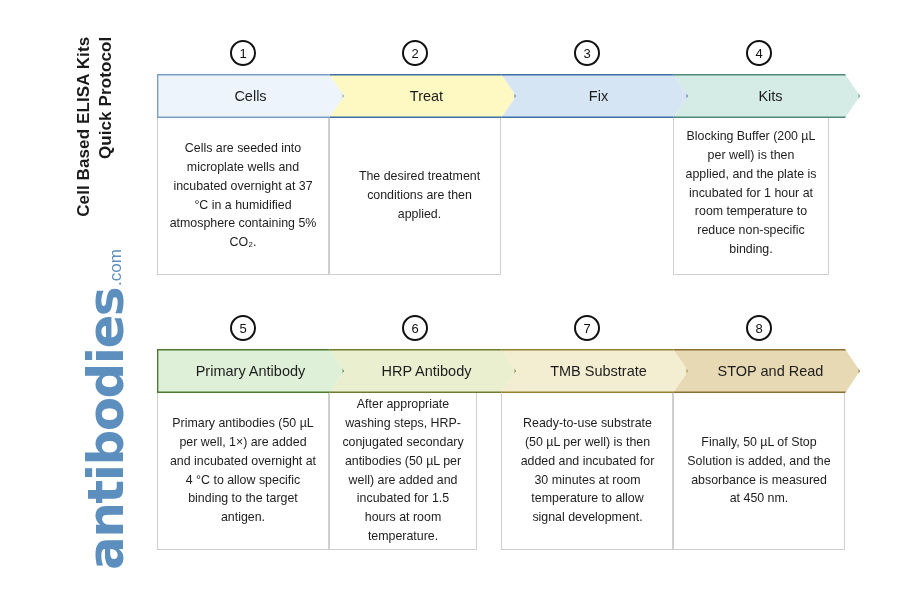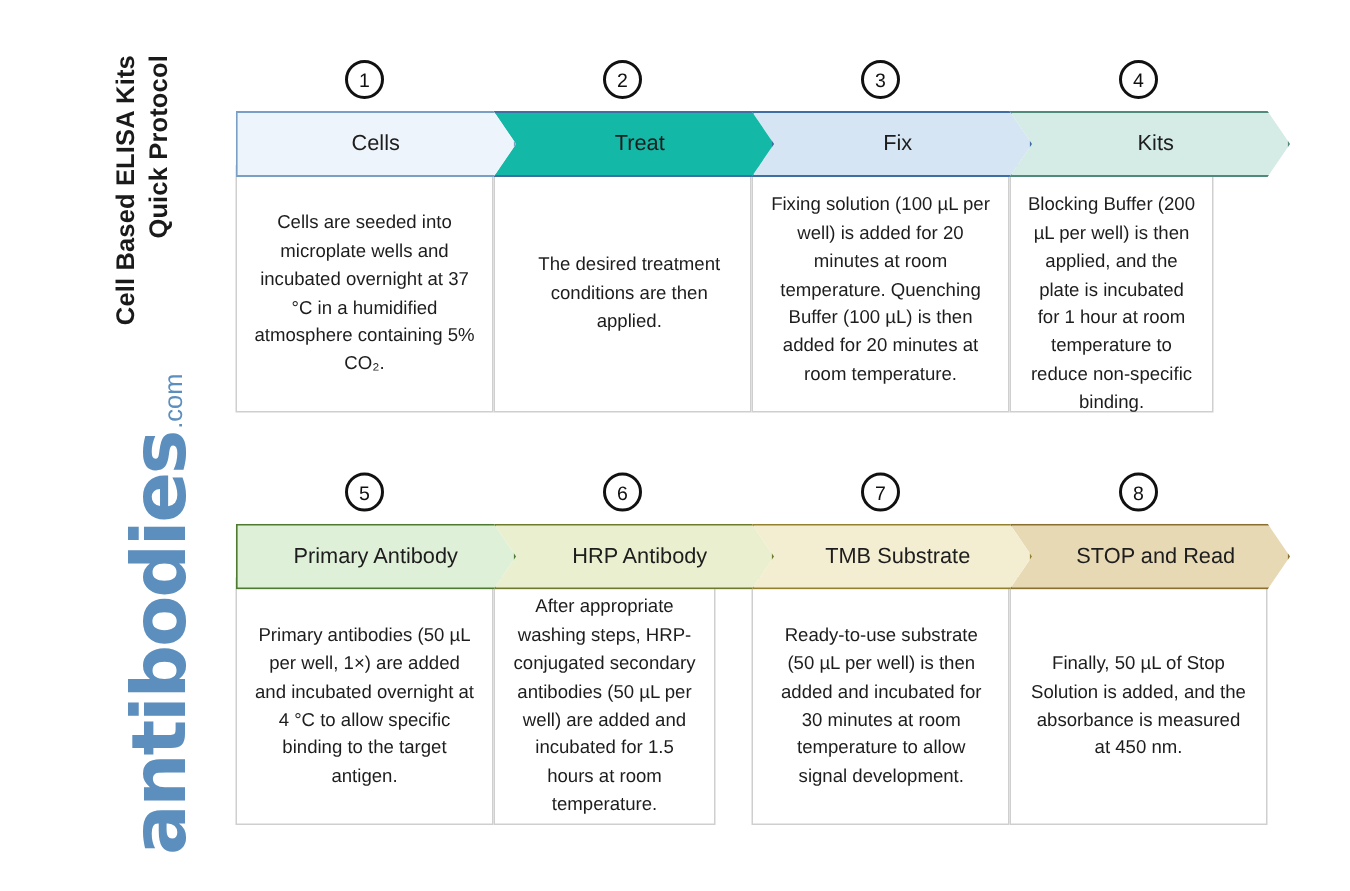--- a/index.html
+++ b/index.html
@@ -169,41 +169,38 @@
     <div class="numbers">
         <div class="num-circle" style="left: 86px;">1</div>
         <div class="num-circle" style="left: 258px;">2</div>
         <div class="num-circle" style="left: 430px;">3</div>
         <div class="num-circle" style="left: 602px;">4</div>
       </div>
     <div class="chev-band">
         <div class="chev first" style="left: 0px; width: 187px; background: rgb(238, 244, 251); z-index: 10; box-shadow: rgb(122, 159, 196) 0px 0px 0px 1.4px inset;">
           <span class="chev-label" style="margin-left: 0px;">Cells</span>
         </div>
-        <div class="chev" style="left: 172px; width: 187px; background: #14b8a6; z-index: 9; box-shadow: rgb(63, 110, 165) 0px 0px 0px 1.4px inset;">
+        <div class="chev" style="left: 172px; width: 187px; background: #fef9c3; z-index: 9; box-shadow: rgb(63, 110, 165) 0px 0px 0px 1.4px inset;">
           <span class="chev-label" style="margin-left: 8px;">Treat</span>
         </div>
         <div class="chev" style="left: 344px; width: 187px; background: rgb(214, 229, 243); z-index: 8; box-shadow: rgb(63, 110, 165) 0px 0px 0px 1.4px inset;">
           <span class="chev-label" style="margin-left: 8px;">Fix</span>
         </div>
         <div class="chev" style="left: 516px; width: 187px; background: rgb(213, 235, 229); z-index: 7; box-shadow: rgb(79, 138, 122) 0px 0px 0px 1.4px inset;">
           <span class="chev-label" style="margin-left: 8px;">Kits</span>
         </div>
       </div>
     <div class="cells">
         <div class="cell v-mid" style="left: 0px; width: 172px; border-color: rgb(207, 207, 207);">
           <div class="cell-text">Cells are seeded into microplate wells and incubated overnight at 37 °C in a humidified atmosphere containing 5% CO₂.</div>
         </div>
         <div class="cell v-mid" style="left: 172px; width: 172px; border-color: rgb(207, 207, 207); padding-left: 20px;">
           <div class="cell-text">The desired treatment conditions are then applied.</div>
         </div>
-        <div class="cell v-top" style="left: 344px; width: 172px; border-color: rgb(207, 207, 207);">
-          <div class="cell-text">Fixing solution (100 µL per well) is added for 20 minutes at room temperature. Quenching Buffer (100 µL) is then added for 20 minutes at room temperature.</div>
-        </div>
-        <div class="cell v-top" style="left: 516px; width: 136px; border-color: rgb(207, 207, 207);">
+        <div class="cell v-top" style="left: 516px; width: 156px; border-color: rgb(207, 207, 207);">
           <div class="cell-text">Blocking Buffer (200 µL per well) is then applied, and the plate is incubated for 1 hour at room temperature to reduce non-specific binding.</div>
         </div>
       </div>
   </div>
 
   <div class="row" id="row-2">
     <div class="numbers">
         <div class="num-circle" style="left: 86px;">5</div>
         <div class="num-circle" style="left: 258px;">6</div>
         <div class="num-circle" style="left: 430px;">7</div>

